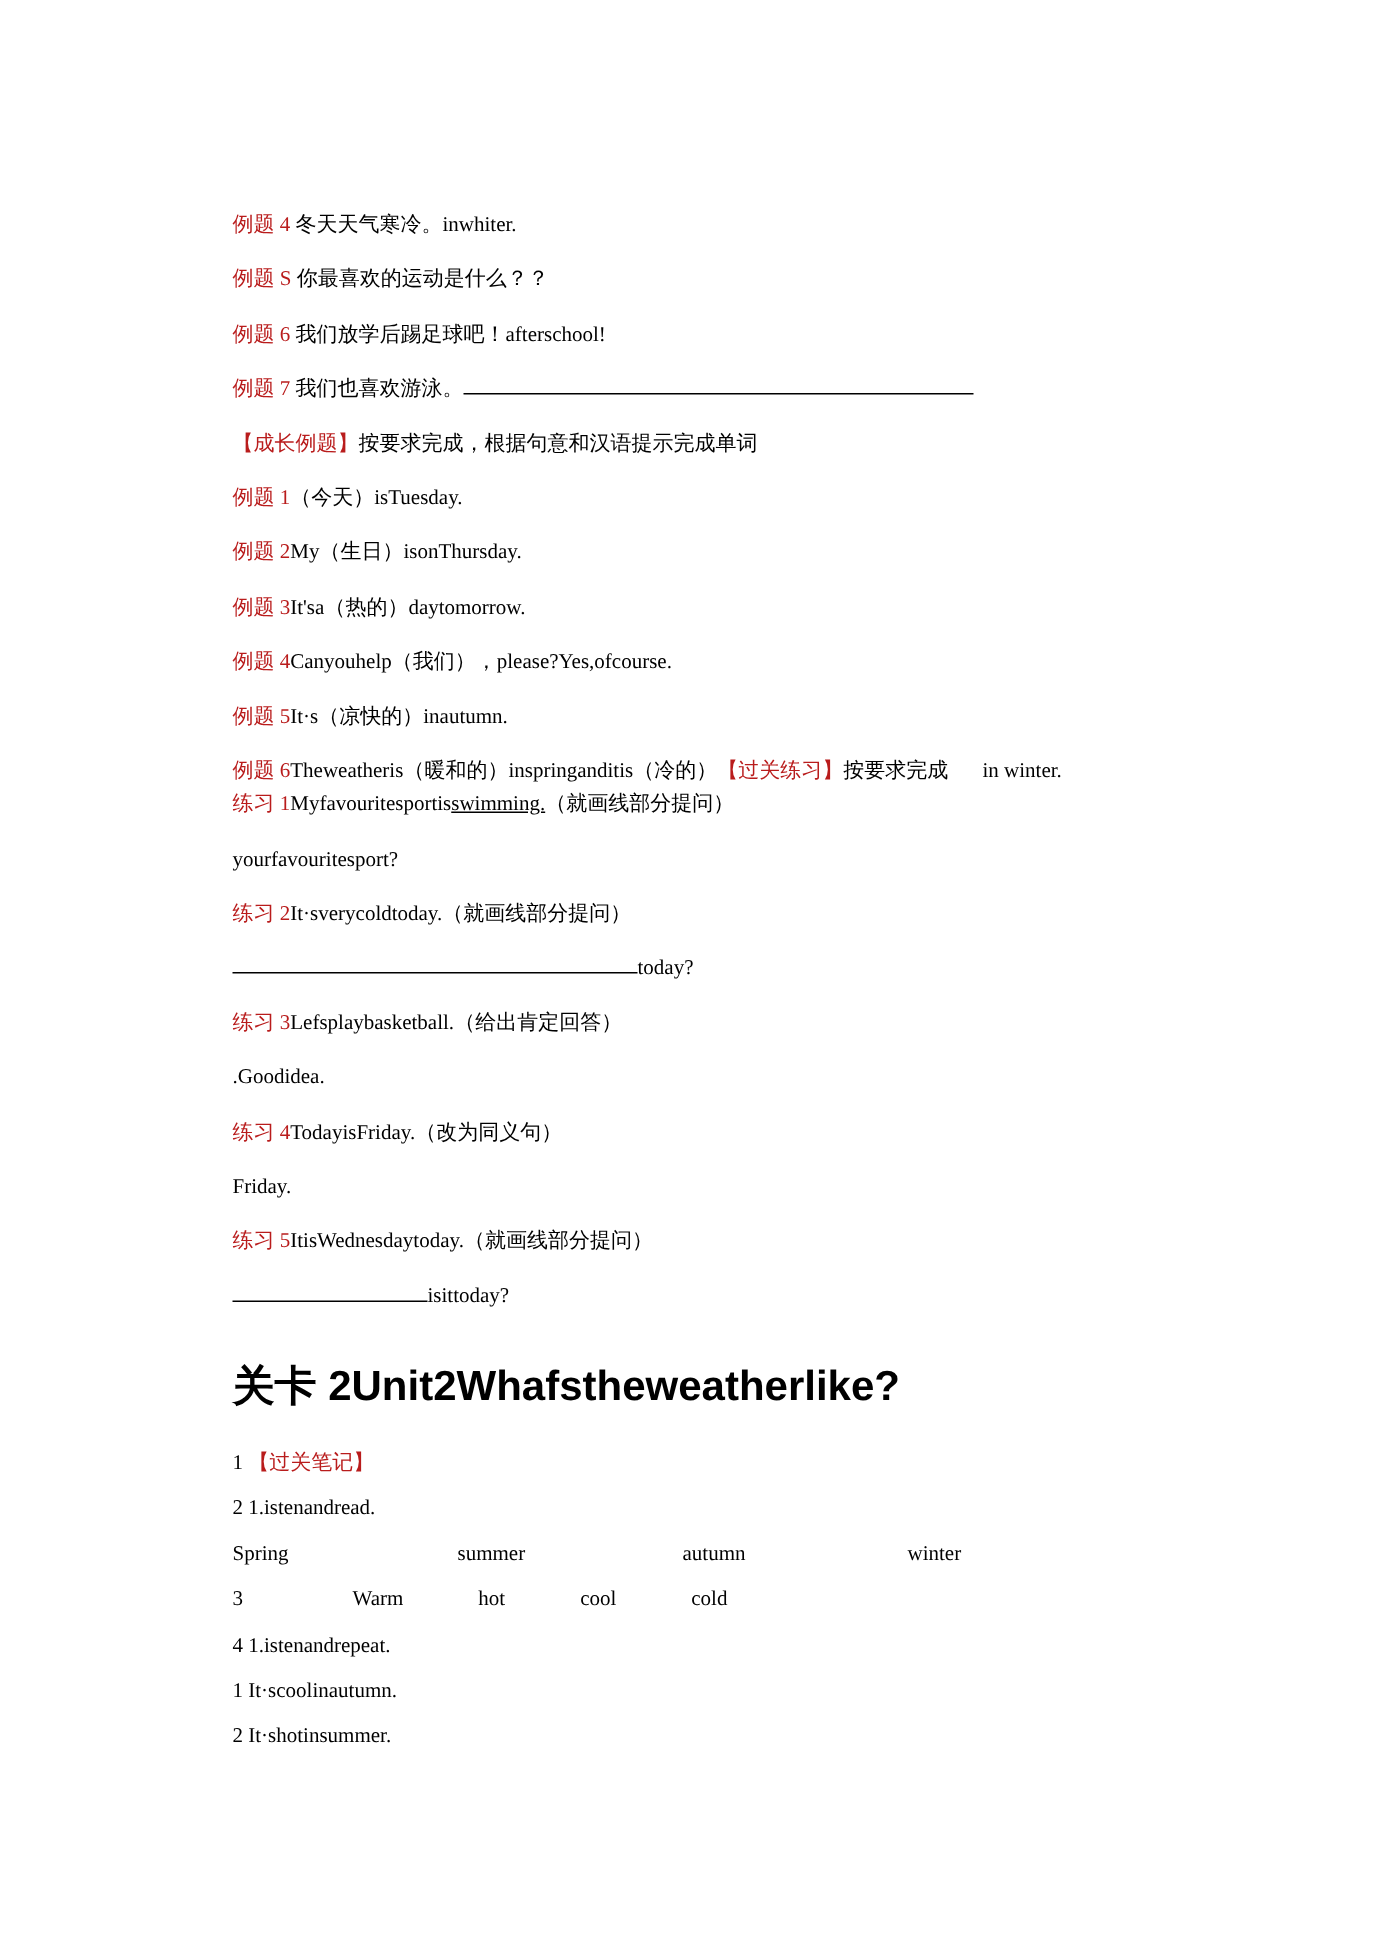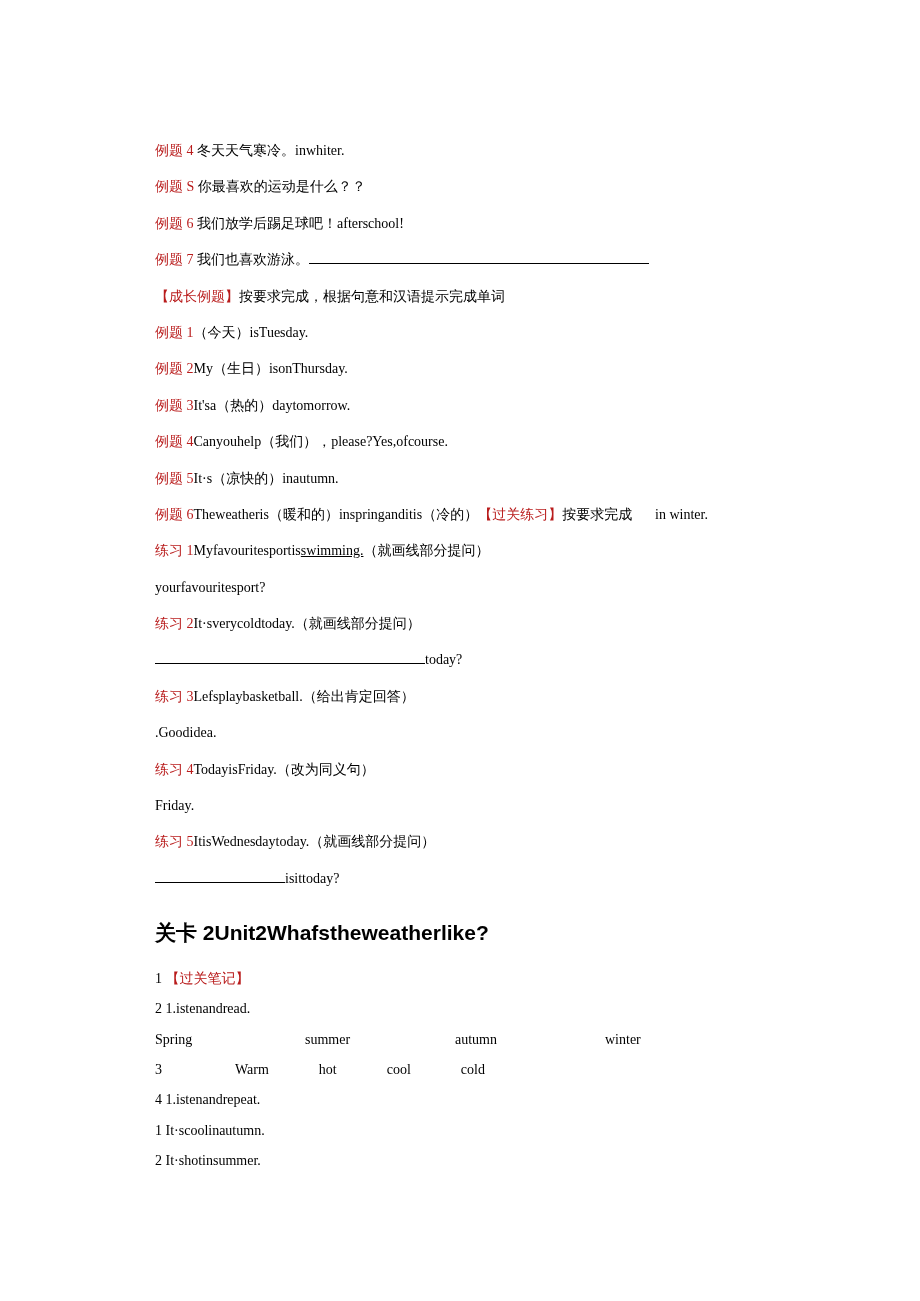--- a/index.html
+++ b/index.html
@@ -37,30 +37,30 @@
   .blank-mid {
     display: inline-block;
     border-bottom: 1px solid #000;
     width: 130px;
     height: 14px;
     vertical-align: baseline;
   }
   .uline { text-decoration: underline; }
   h2.section {
     font-family: "SimHei", "黑体", sans-serif;
-    font-size: 21px;
+    font-size: 28px;
     font-weight: bold;
     margin-top: 26px;
     margin-bottom: 18px;
   }
   .row4 { display: flex; }
   .row4 > span { flex: 0 0 150px; }
   .rowtemp { display: flex; gap: 50px; }
   .rowtemp > span:first-child { flex: 0 0 30px; }
-  .ex-line { display: flex; align-items: flex-start; margin-bottom: 14px; }
+  .ex-line { display: flex; align-items: flex-start; }
   .ex-head { flex: 0 0 500px; }
   .ex-tail { flex: 1; }
 </style>
 </head>
 <body>
 
 <div class="line">
   <span class="blue">例题 4 </span><span>冬天天气寒冷。</span><span>inwhiter.</span>
 </div>
 

